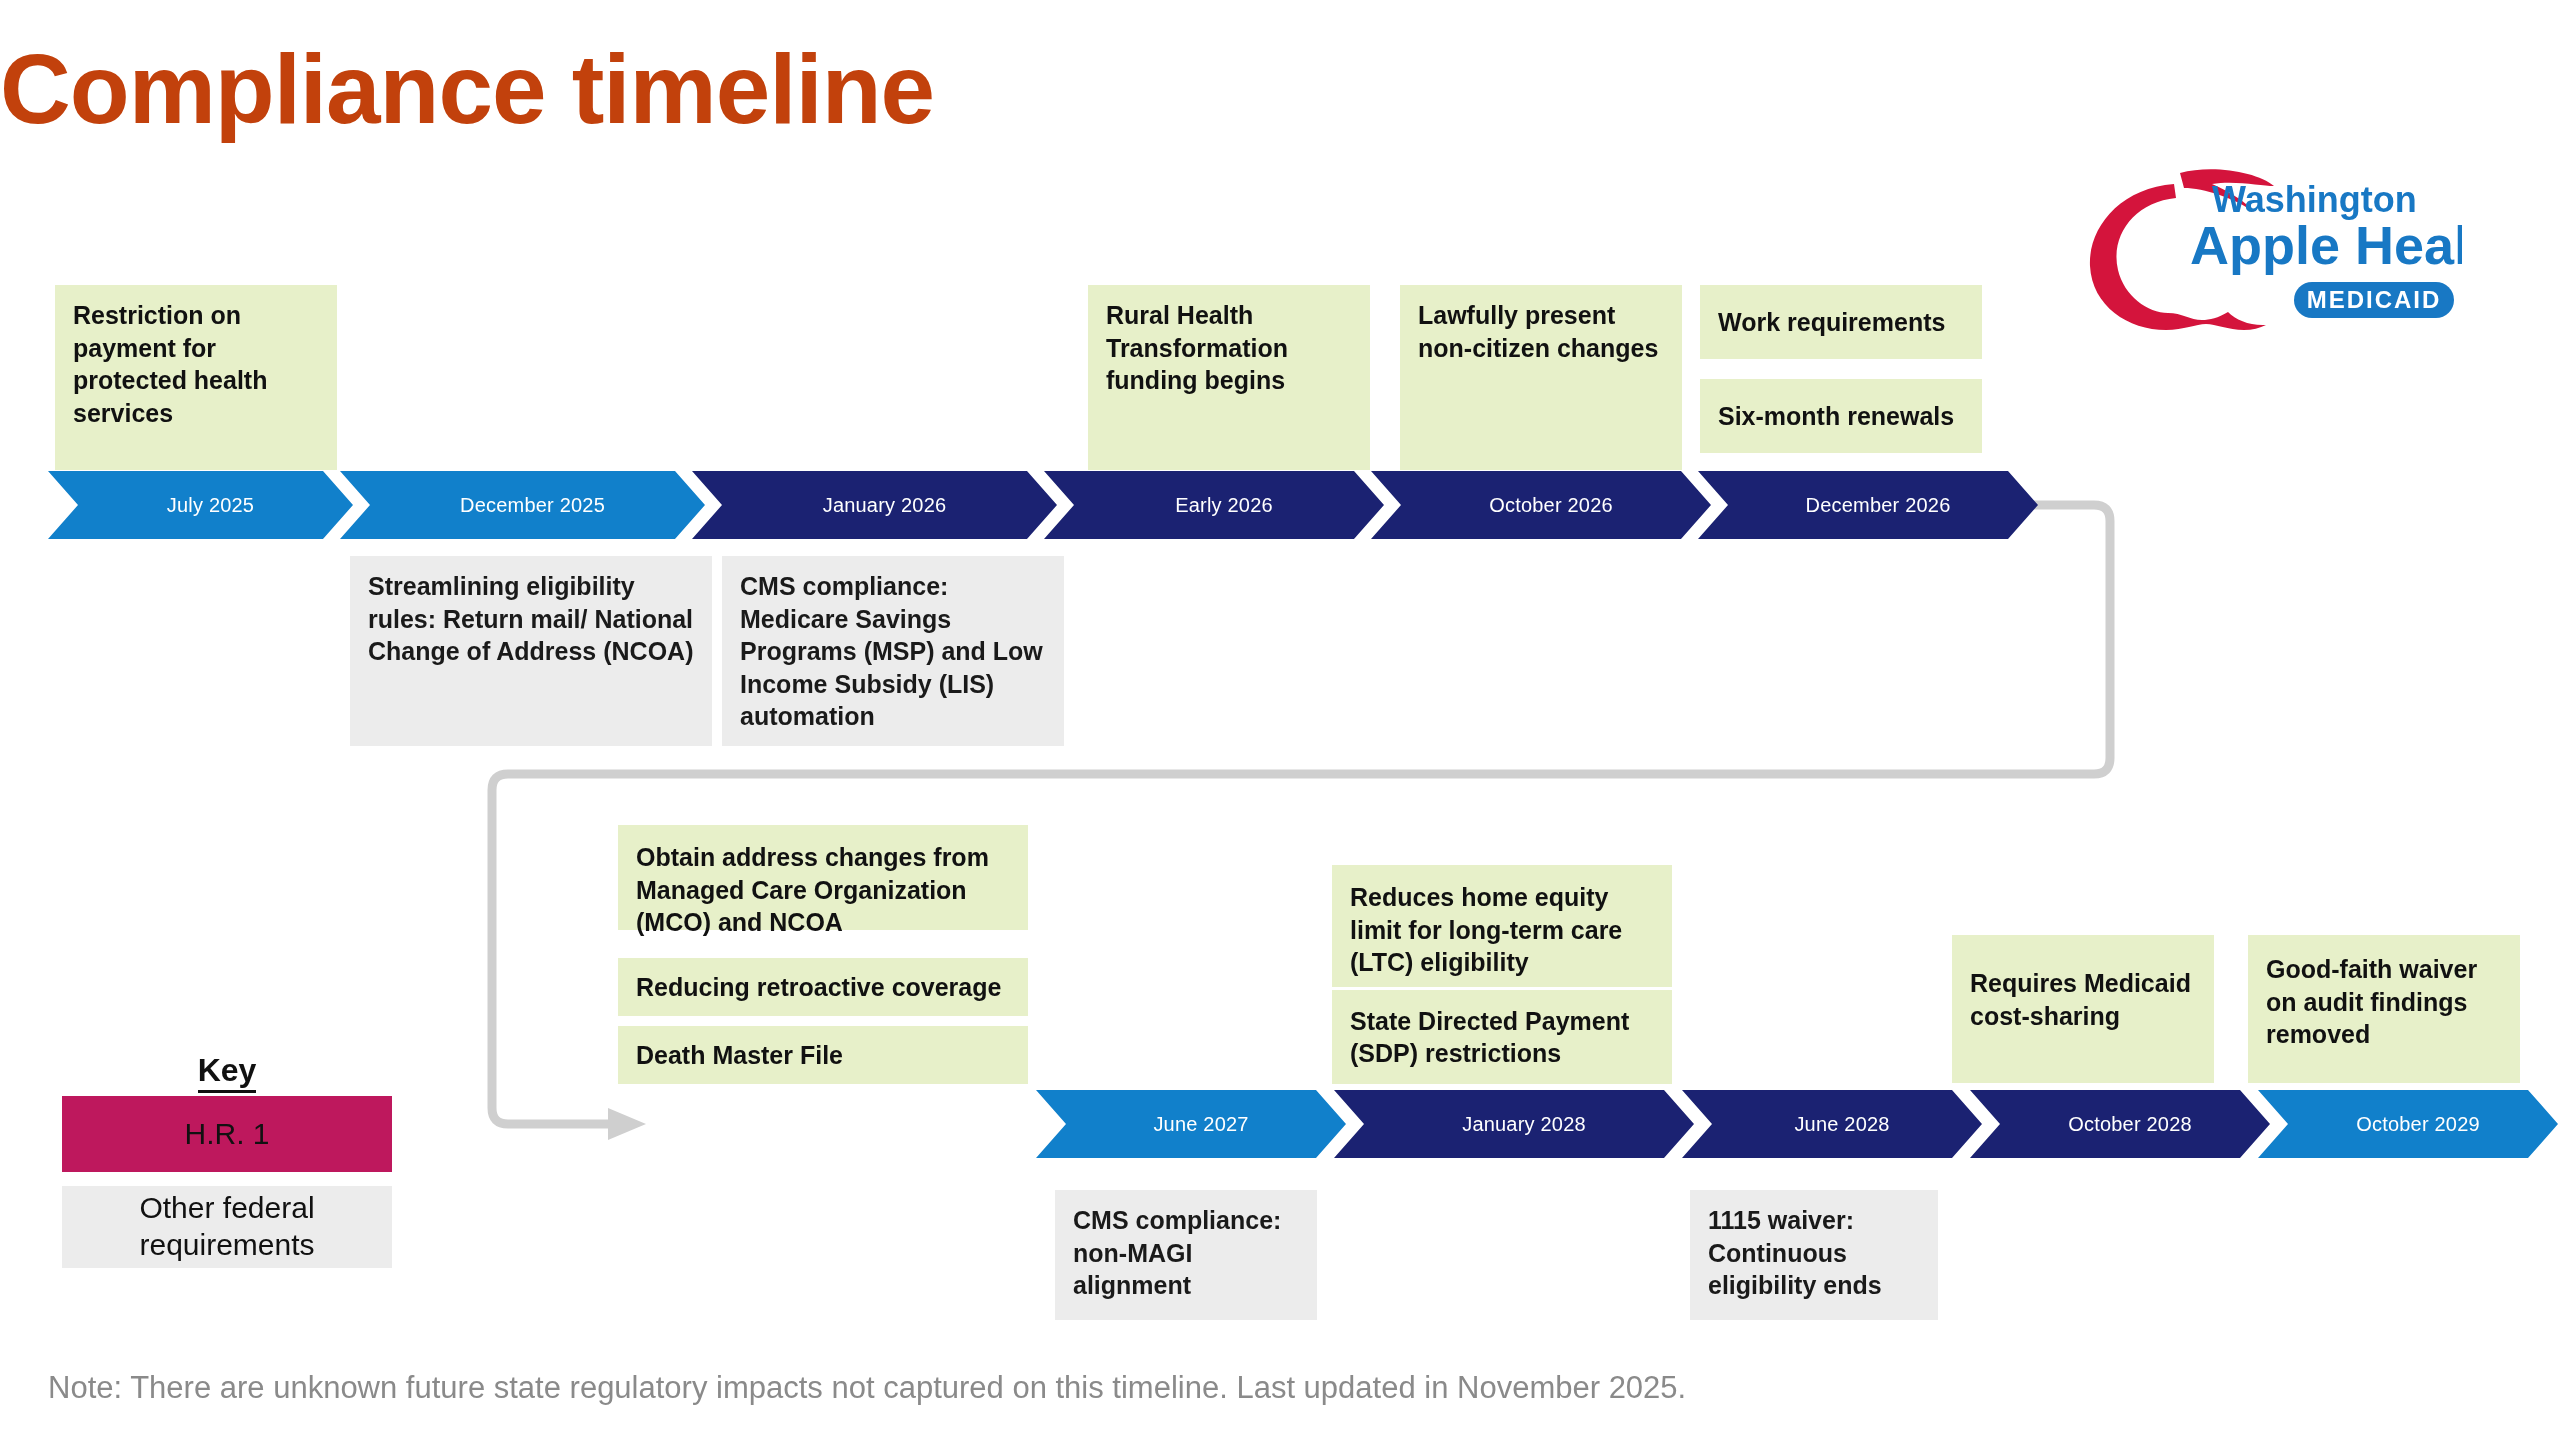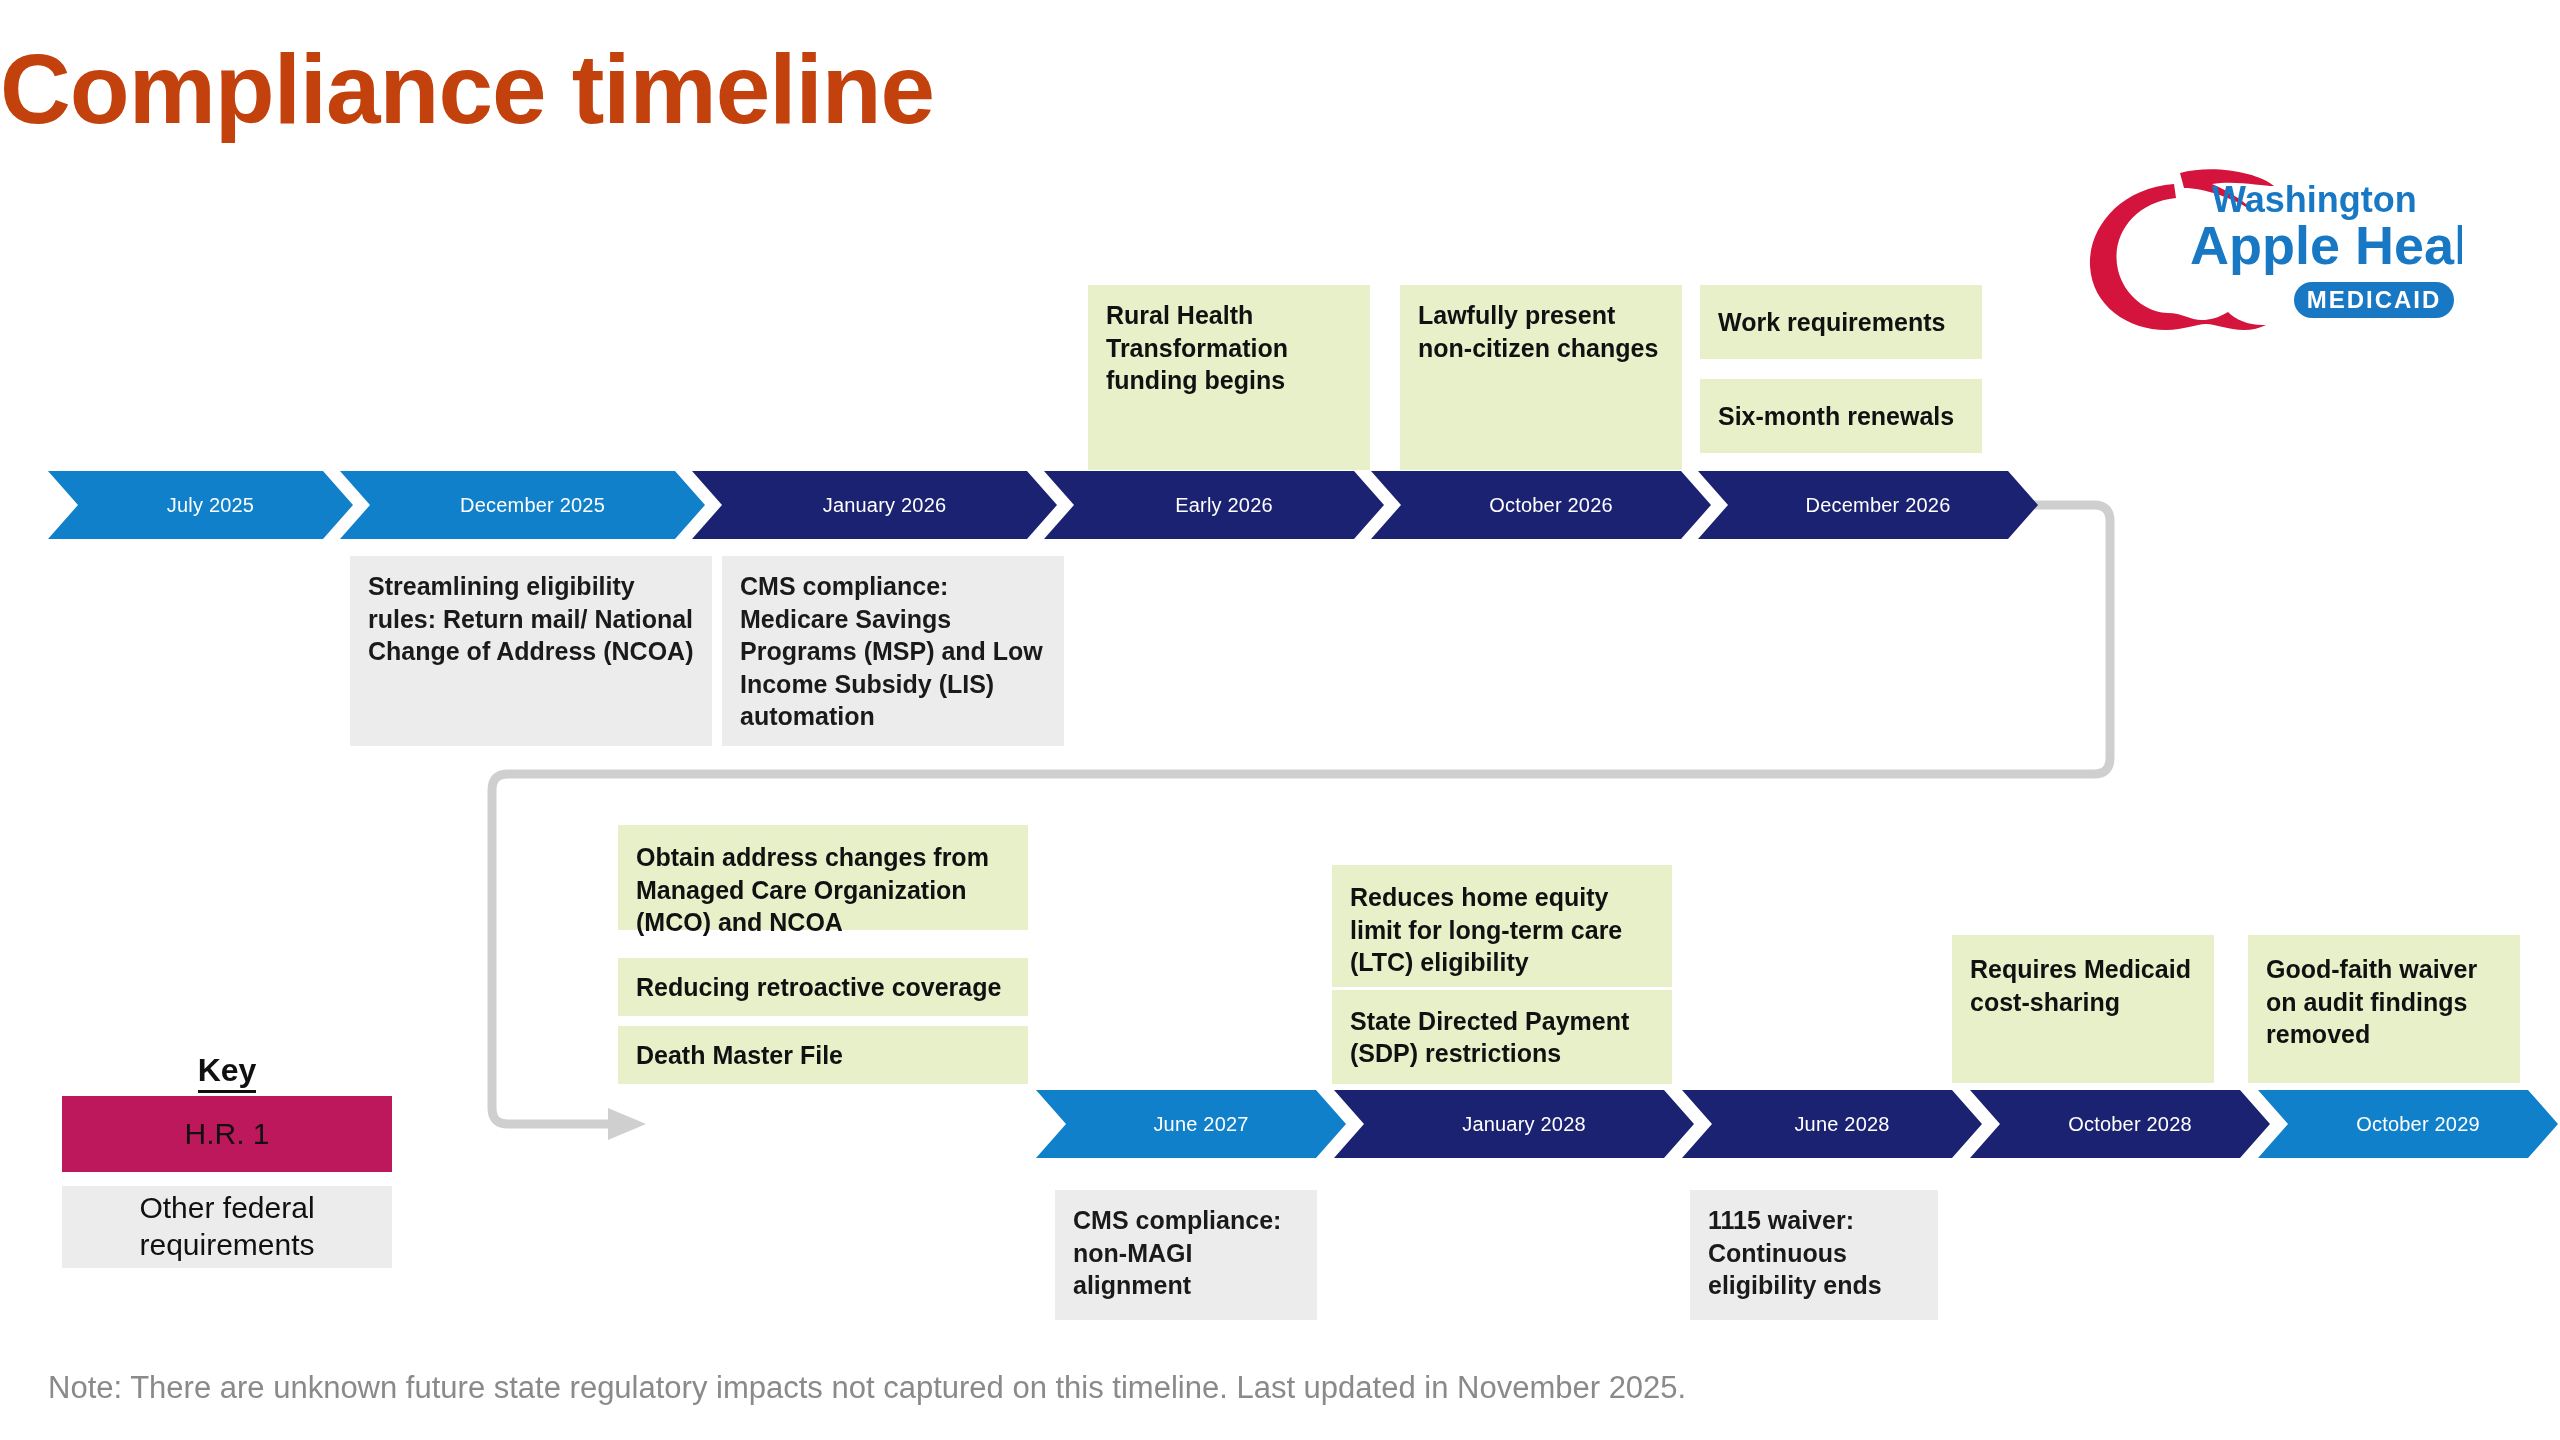--- a/index.html
+++ b/index.html
@@ -118,20 +118,21 @@
       </g>
     </svg>
   </div>
 
   <svg id="connector">
     <path d="M 2010 505 H 2094 Q 2110 505 2110 521 V 758 Q 2110 774 2094 774
              H 508 Q 492 774 492 790 V 1108 Q 492 1124 508 1124 H 610" fill="none" stroke="#cfcfcf" stroke-width="9" stroke-linejoin="round"></path>
     <polygon points="608,1108 646,1124 608,1140" fill="#cfcfcf"></polygon>
   </svg>
 
+  <div class="box green topalign" style="left:55px;  top:285px; width:282px;  height:185px;">Restriction on payment for protected health services</div>
 
   <div class="box green topalign" style="left:1088px; top:285px; width:282px; height:185px;">Rural Health Transformation funding begins</div>
 
   <div class="box green topalign" style="left:1400px; top:285px; width:282px; height:185px;">Lawfully present non-citizen changes</div>
 
   <div class="box green" style="left:1700px; top:285px; width:282px; height:74px;">Work requirements</div>
 
   <div class="box green" style="left:1700px; top:379px; width:282px; height:74px;">Six-month renewals</div>
 
   <div class="chev lightblue first" style="left:48px;  top:471px; width:305px;">
@@ -171,21 +172,21 @@
   <div class="box green topalign" style="left:618px; top:825px; width:410px; height:105px; padding-top:16px;">Obtain address changes from Managed Care Organization (MCO) and NCOA</div>
 
   <div class="box green" style="left:618px; top:958px; width:410px; height:58px;">Reducing retroactive coverage</div>
 
   <div class="box green" style="left:618px; top:1026px; width:410px; height:58px;">Death Master File</div>
 
   <div class="box green topalign" style="left:1332px; top:832px; width:340px; height:122px; padding-top:16px;margin-top:33px;">Reduces home equity limit for long-term care (LTC) eligibility</div>
 
   <div class="box green" style="left:1332px; top:990px; width:340px; height:94px;">State Directed Payment (SDP) restrictions</div>
 
-  <div class="box green topalign" style="left:1952px; top:935px; width:262px; height:148px; padding-top:18px;">Requires Medicaid cost-sharing</div>
+  <div class="box green topalign" style="left:1952px; top:935px; width:262px; height:148px; padding-top:32px;">Requires Medicaid cost-sharing</div>
 
   <div class="box green topalign" style="left:2248px; top:935px; width:272px; height:148px; padding-top:18px;">Good-faith waiver on audit findings removed</div>
 
   <div class="chev lightblue" style="left:1036px; top:1090px; width:310px;">
     <span>June 2027</span>
   </div>
   <div class="chev navy" style="left:1334px; top:1090px; width:360px;">
     <span>January 2028</span>
   </div>
   <div class="chev navy" style="left:1682px; top:1090px; width:300px;">

